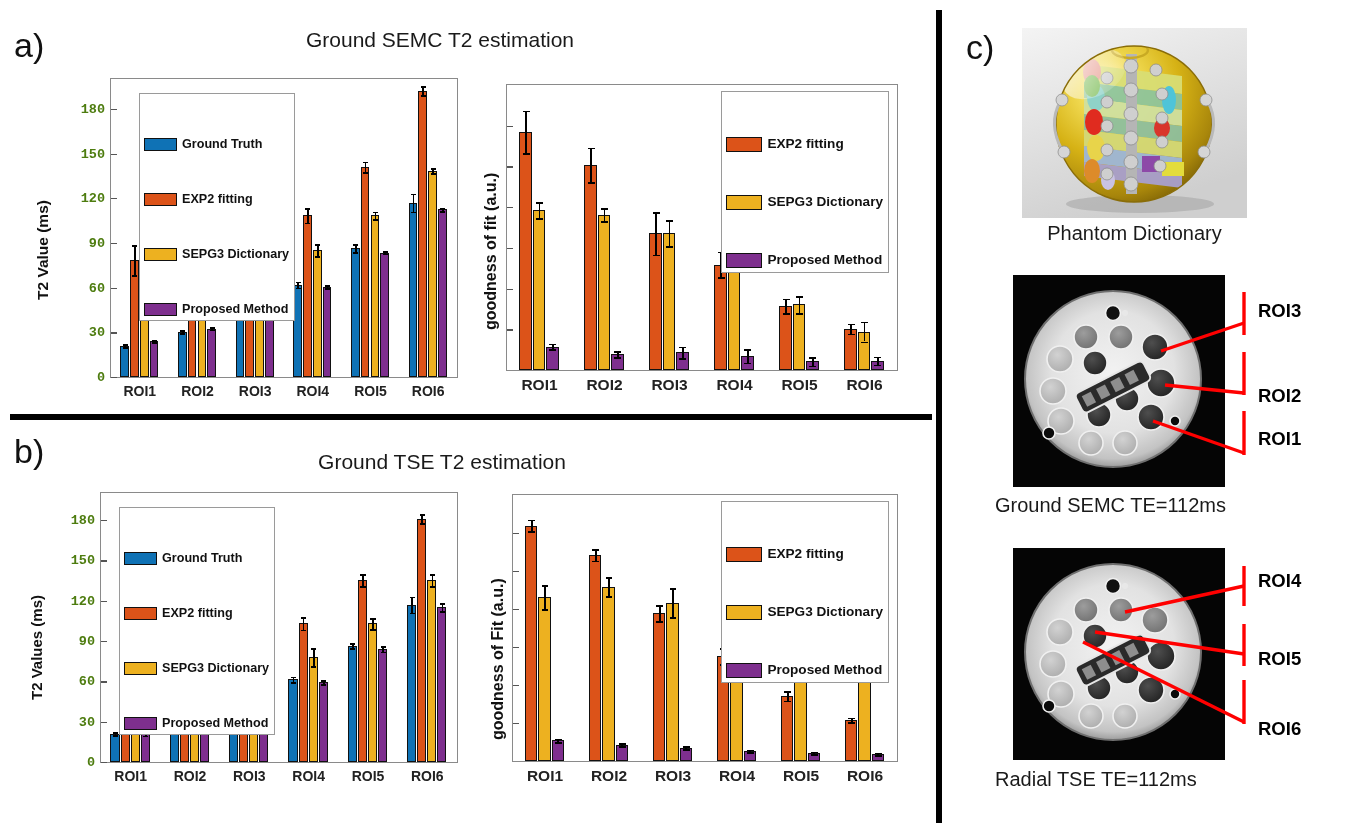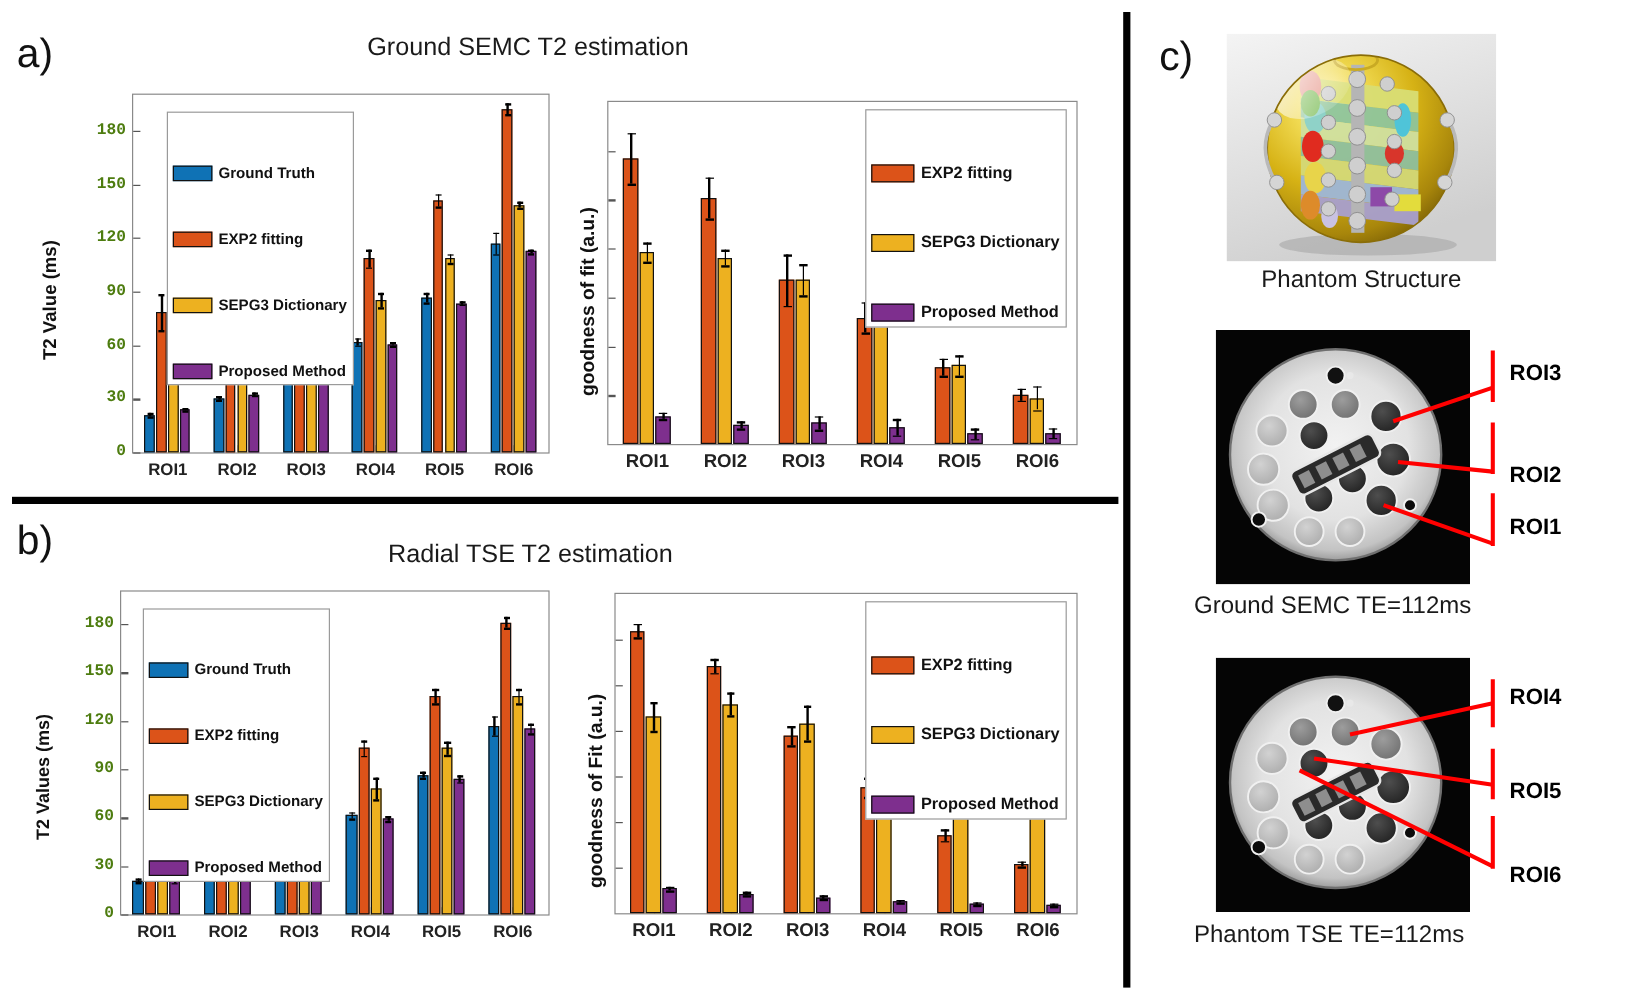--- a/index.html
+++ b/index.html
@@ -315,21 +315,21 @@
         </div>
       </div>
     </div>
 </div>
 <div class="ylabel" style="left:482px;top:330px;transform:rotate(-90deg);font-size:16px;">goodness of fit (a.u.)</div>
 
 <div class="divider-h" style="left:10px;top:414px;width:922px;height:6px;"></div>
 
 <div class="panel-letter" style="left:14px;top:432px;">b)</div>
 
-<div class="fig-title" style="left:232px;top:450px;width:420px;">Radial TSE T2 estimation</div>
+<div class="fig-title" style="left:232px;top:450px;width:420px;">Ground TSE T2 estimation</div>
 
 <div class="axes" id="ax-b-t2" style="left:100px;top:492px;width:358px;height:271px;">
   <div class="plotarea" id="pa-b-t2">
       <div class="ytick-mark" style="top: 269px;"></div>
       <div class="ytick-lbl" style="top: 269px;">0</div>
       <div class="ytick-mark" style="top: 228.65px;"></div>
       <div class="ytick-lbl" style="top: 228.65px;">30</div>
       <div class="ytick-mark" style="top: 188.3px;"></div>
       <div class="ytick-lbl" style="top: 188.3px;">60</div>
       <div class="ytick-mark" style="top: 147.95px;"></div>
@@ -664,21 +664,21 @@
       <path d="M186 74 Q198 96 184 122"></path>
     </g>
     <g fill="#d5d5d5" stroke="#909090" stroke-width="0.8">
       <circle cx="40" cy="72" r="6"></circle>
         <circle cx="42" cy="124" r="6"></circle>
       <circle cx="184" cy="72" r="6"></circle>
         <circle cx="182" cy="124" r="6"></circle>
     </g>
   </svg>
 </div>
-<div class="c-caption" style="left:1022px;top:222px;width:225px;">Phantom Structure</div>
+<div class="c-caption" style="left:1022px;top:222px;width:225px;">Phantom Dictionary</div>
 
 <div class="photo" style="left:1013px;top:275px;width:212px;height:212px;">
   <svg width="212" height="212" viewBox="0 0 212 212">
     <defs>
       <radialGradient id="phg1" cx="0.5" cy="0.46" r="0.56">
         <stop offset="0" stop-color="#f2f2f2"></stop>
         <stop offset="0.62" stop-color="#e2e2e2"></stop>
         <stop offset="0.88" stop-color="#c3c3c3"></stop>
         <stop offset="1" stop-color="#8d8d8d"></stop>
       </radialGradient>
@@ -789,13 +789,13 @@
     <line x1="231" y1="76" x2="231" y2="118"></line>
     <line x1="231" y1="132" x2="231" y2="176"></line>
     <line x1="112" y1="64" x2="231" y2="38"></line>
     <line x1="82" y1="84" x2="231" y2="106"></line>
     <line x1="70" y1="94" x2="231" y2="174"></line>
   </g>
 </svg>
 <div class="roi-lbl" style="left:1258px;top:570px;">ROI4</div>
 <div class="roi-lbl" style="left:1258px;top:648px;">ROI5</div>
 <div class="roi-lbl" style="left:1258px;top:718px;">ROI6</div>
-<div class="c-caption" style="left:995px;top:768px;width:270px;text-align:left;">Phantom TSE TE=112ms</div>
+<div class="c-caption" style="left:995px;top:768px;width:270px;text-align:left;">Radial TSE TE=112ms</div>
 
 </body></html>

